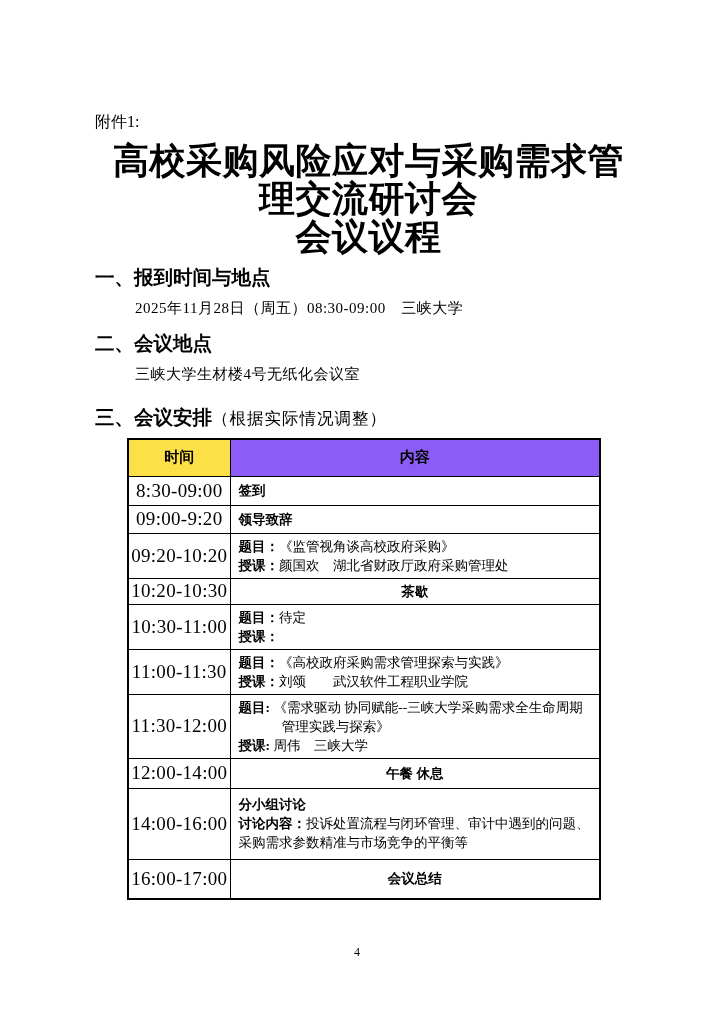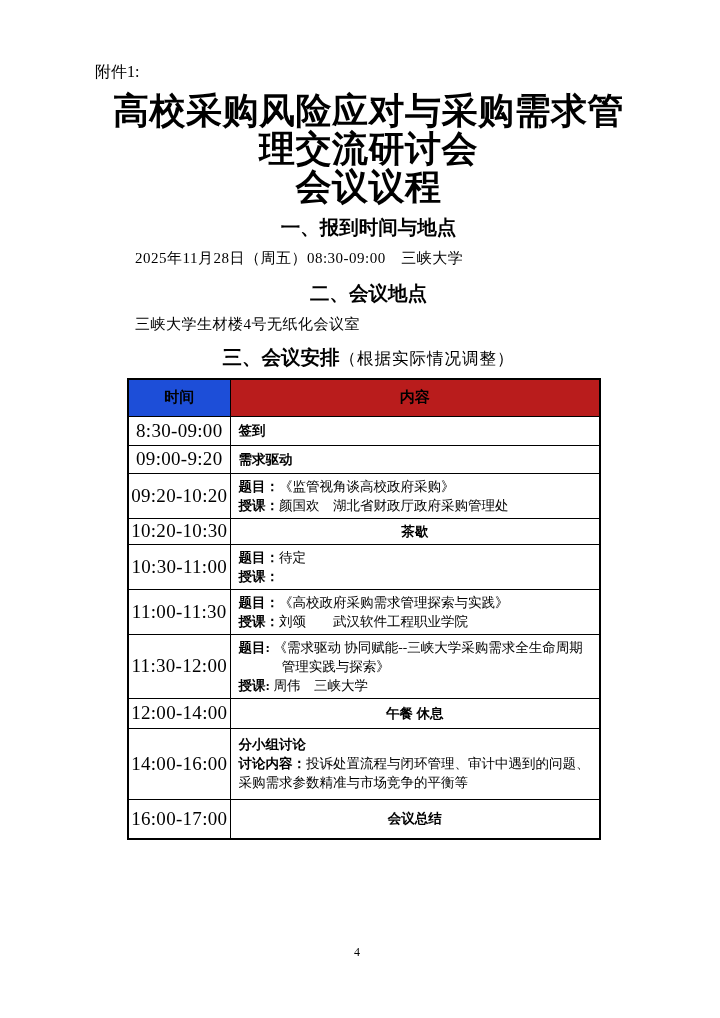--- a/index.html
+++ b/index.html
@@ -5,45 +5,44 @@
   * { margin: 0; padding: 0; box-sizing: border-box; }
   html, body { background: #fff; }
   body {
     width: 720px; height: 1018px;
     font-family: "Liberation Serif", "DejaVu Serif", serif;
     color: #000;
     overflow: hidden;
   }
   .page {
     width: 714px; height: 1018px;
-    padding: 62px 72px 0 95px;
+    padding: 112px 72px 0 95px;
     position: relative;
   }
   .attachment {
     font-size: 16px; line-height: 20px;
   }
   .doc-title {
     margin-top: 10px;
     text-align: center;
     font-family: "Liberation Sans", "DejaVu Sans", sans-serif;
     font-weight: bold;
     font-size: 36px;
     line-height: 38px;
     letter-spacing: 0.5px;
   }
   .sec-heading {
     font-family: "Liberation Sans", "DejaVu Sans", sans-serif;
     font-weight: bold;
     font-size: 19.5px;
     line-height: 26px;
-    text-align: center;
   }
   .sec-heading.h1 { margin-top: 8px; }
   .sec-heading.h2 { margin-top: 10px; }
-  .sec-heading.h3 { margin-top: 8px; }
+  .sec-heading.h3 { margin-top: 18px; }
   .sec-heading .note {
     font-family: "Liberation Serif", "DejaVu Serif", serif;
     font-weight: normal;
     font-size: 16.5px;
     letter-spacing: 1px;
   }
   .sec-body {
     margin-top: 6px;
     padding-left: 40px;
     font-size: 15px;
@@ -125,35 +124,35 @@
   <div class="sec-heading h2">二、会议地点</div>
   <div class="sec-body">三峡大学生材楼4号无纸化会议室</div>
 
   <div class="sec-heading h3">
     <span>三、会议安排</span><span class="note">（根据实际情况调整）</span>
   </div>
 
   <table class="agenda">
     <thead>
       <tr class="hdr-row col-hdr-row">
-        <th class="col-time" style="background: #1d4ed8; text-align: center;">时间</th>
-        <th class="col-content" style="background: #b91c1c;">内容</th>
+        <th class="col-time" style="background: #fde047; text-align: center;">时间</th>
+        <th class="col-content" style="background: #8b5cf6;">内容</th>
       </tr>
     </thead>
     <tbody>
         <tr>
           <td class="time-cell">8:30-09:00</td>
           <td class="content-cell align-left">
             <div class="line"><span class="b">签到</span></div>
           </td>
         </tr>
         <tr>
           <td class="time-cell">09:00-9:20</td>
           <td class="content-cell align-left">
-            <div class="line"><span class="b">需求驱动</span></div>
+            <div class="line"><span class="b">领导致辞</span></div>
           </td>
         </tr>
         <tr>
           <td class="time-cell">09:20-10:20</td>
           <td class="content-cell align-left">
             <div class="line"><span class="b">题目：</span><span>《监管视角谈高校政府采购》</span></div>
             <div class="line"><span class="b">授课：</span><span>颜国欢　湖北省财政厅政府采购管理处</span></div>
           </td>
         </tr>
         <tr>

